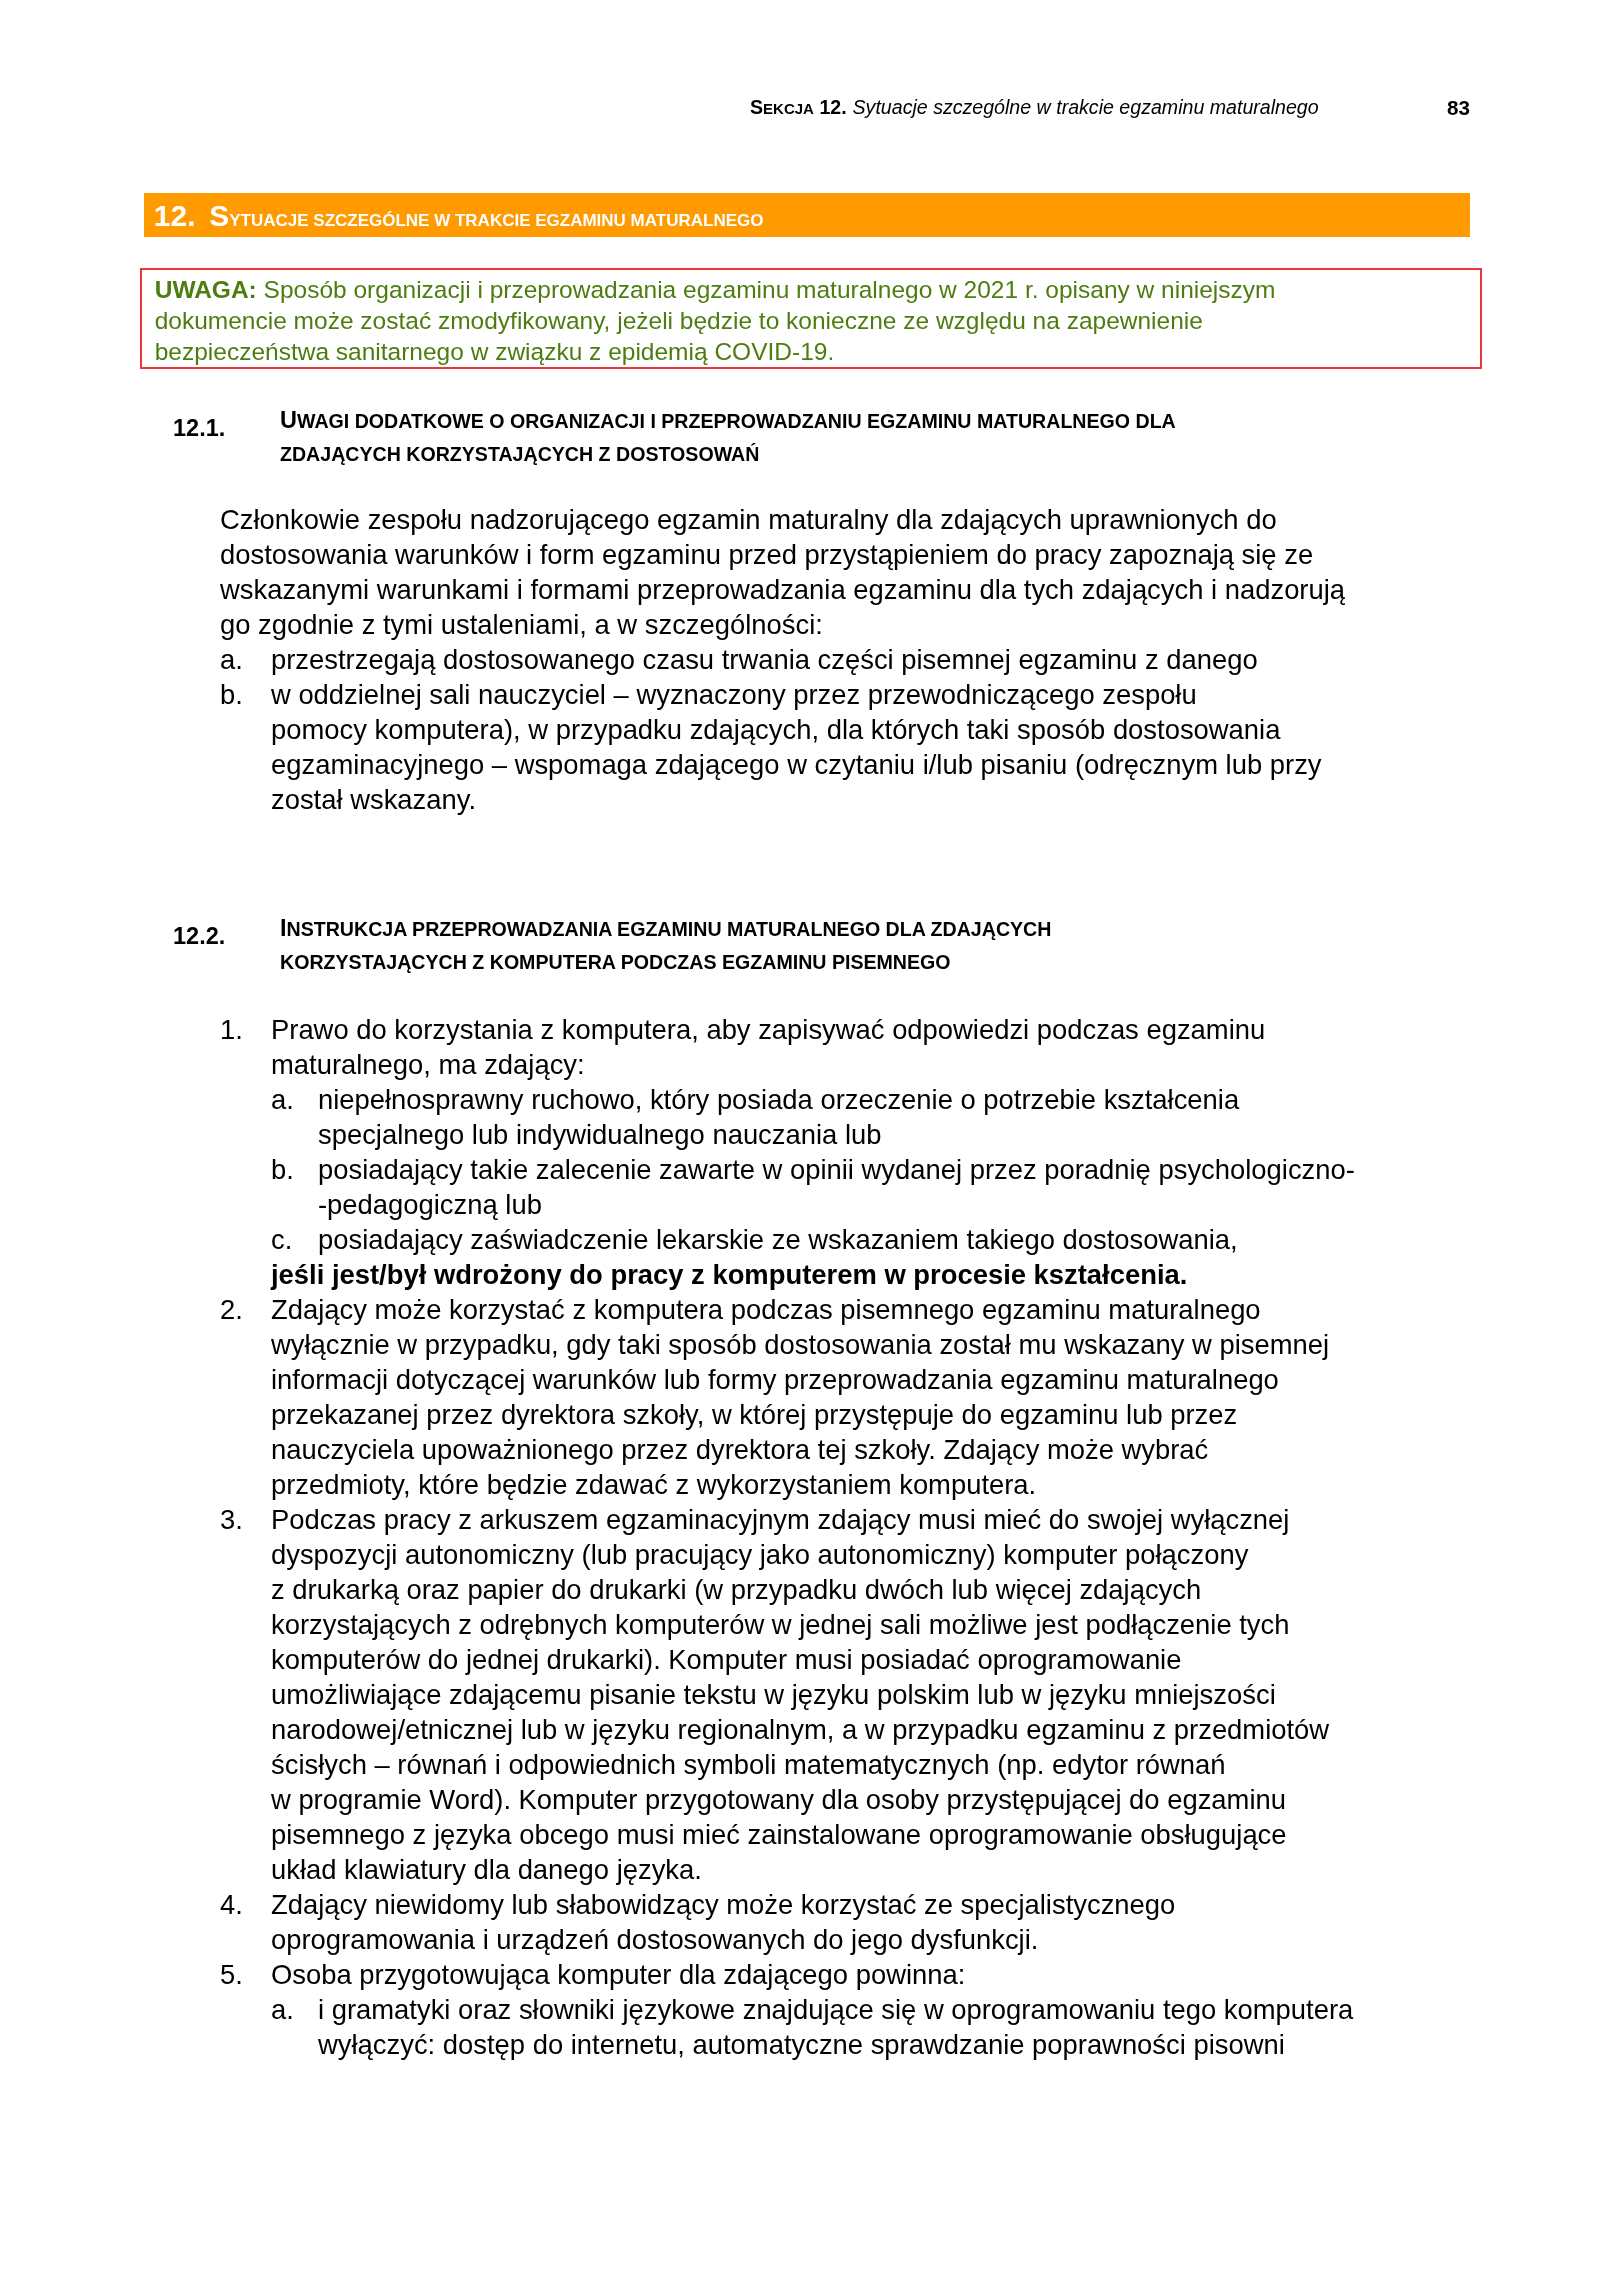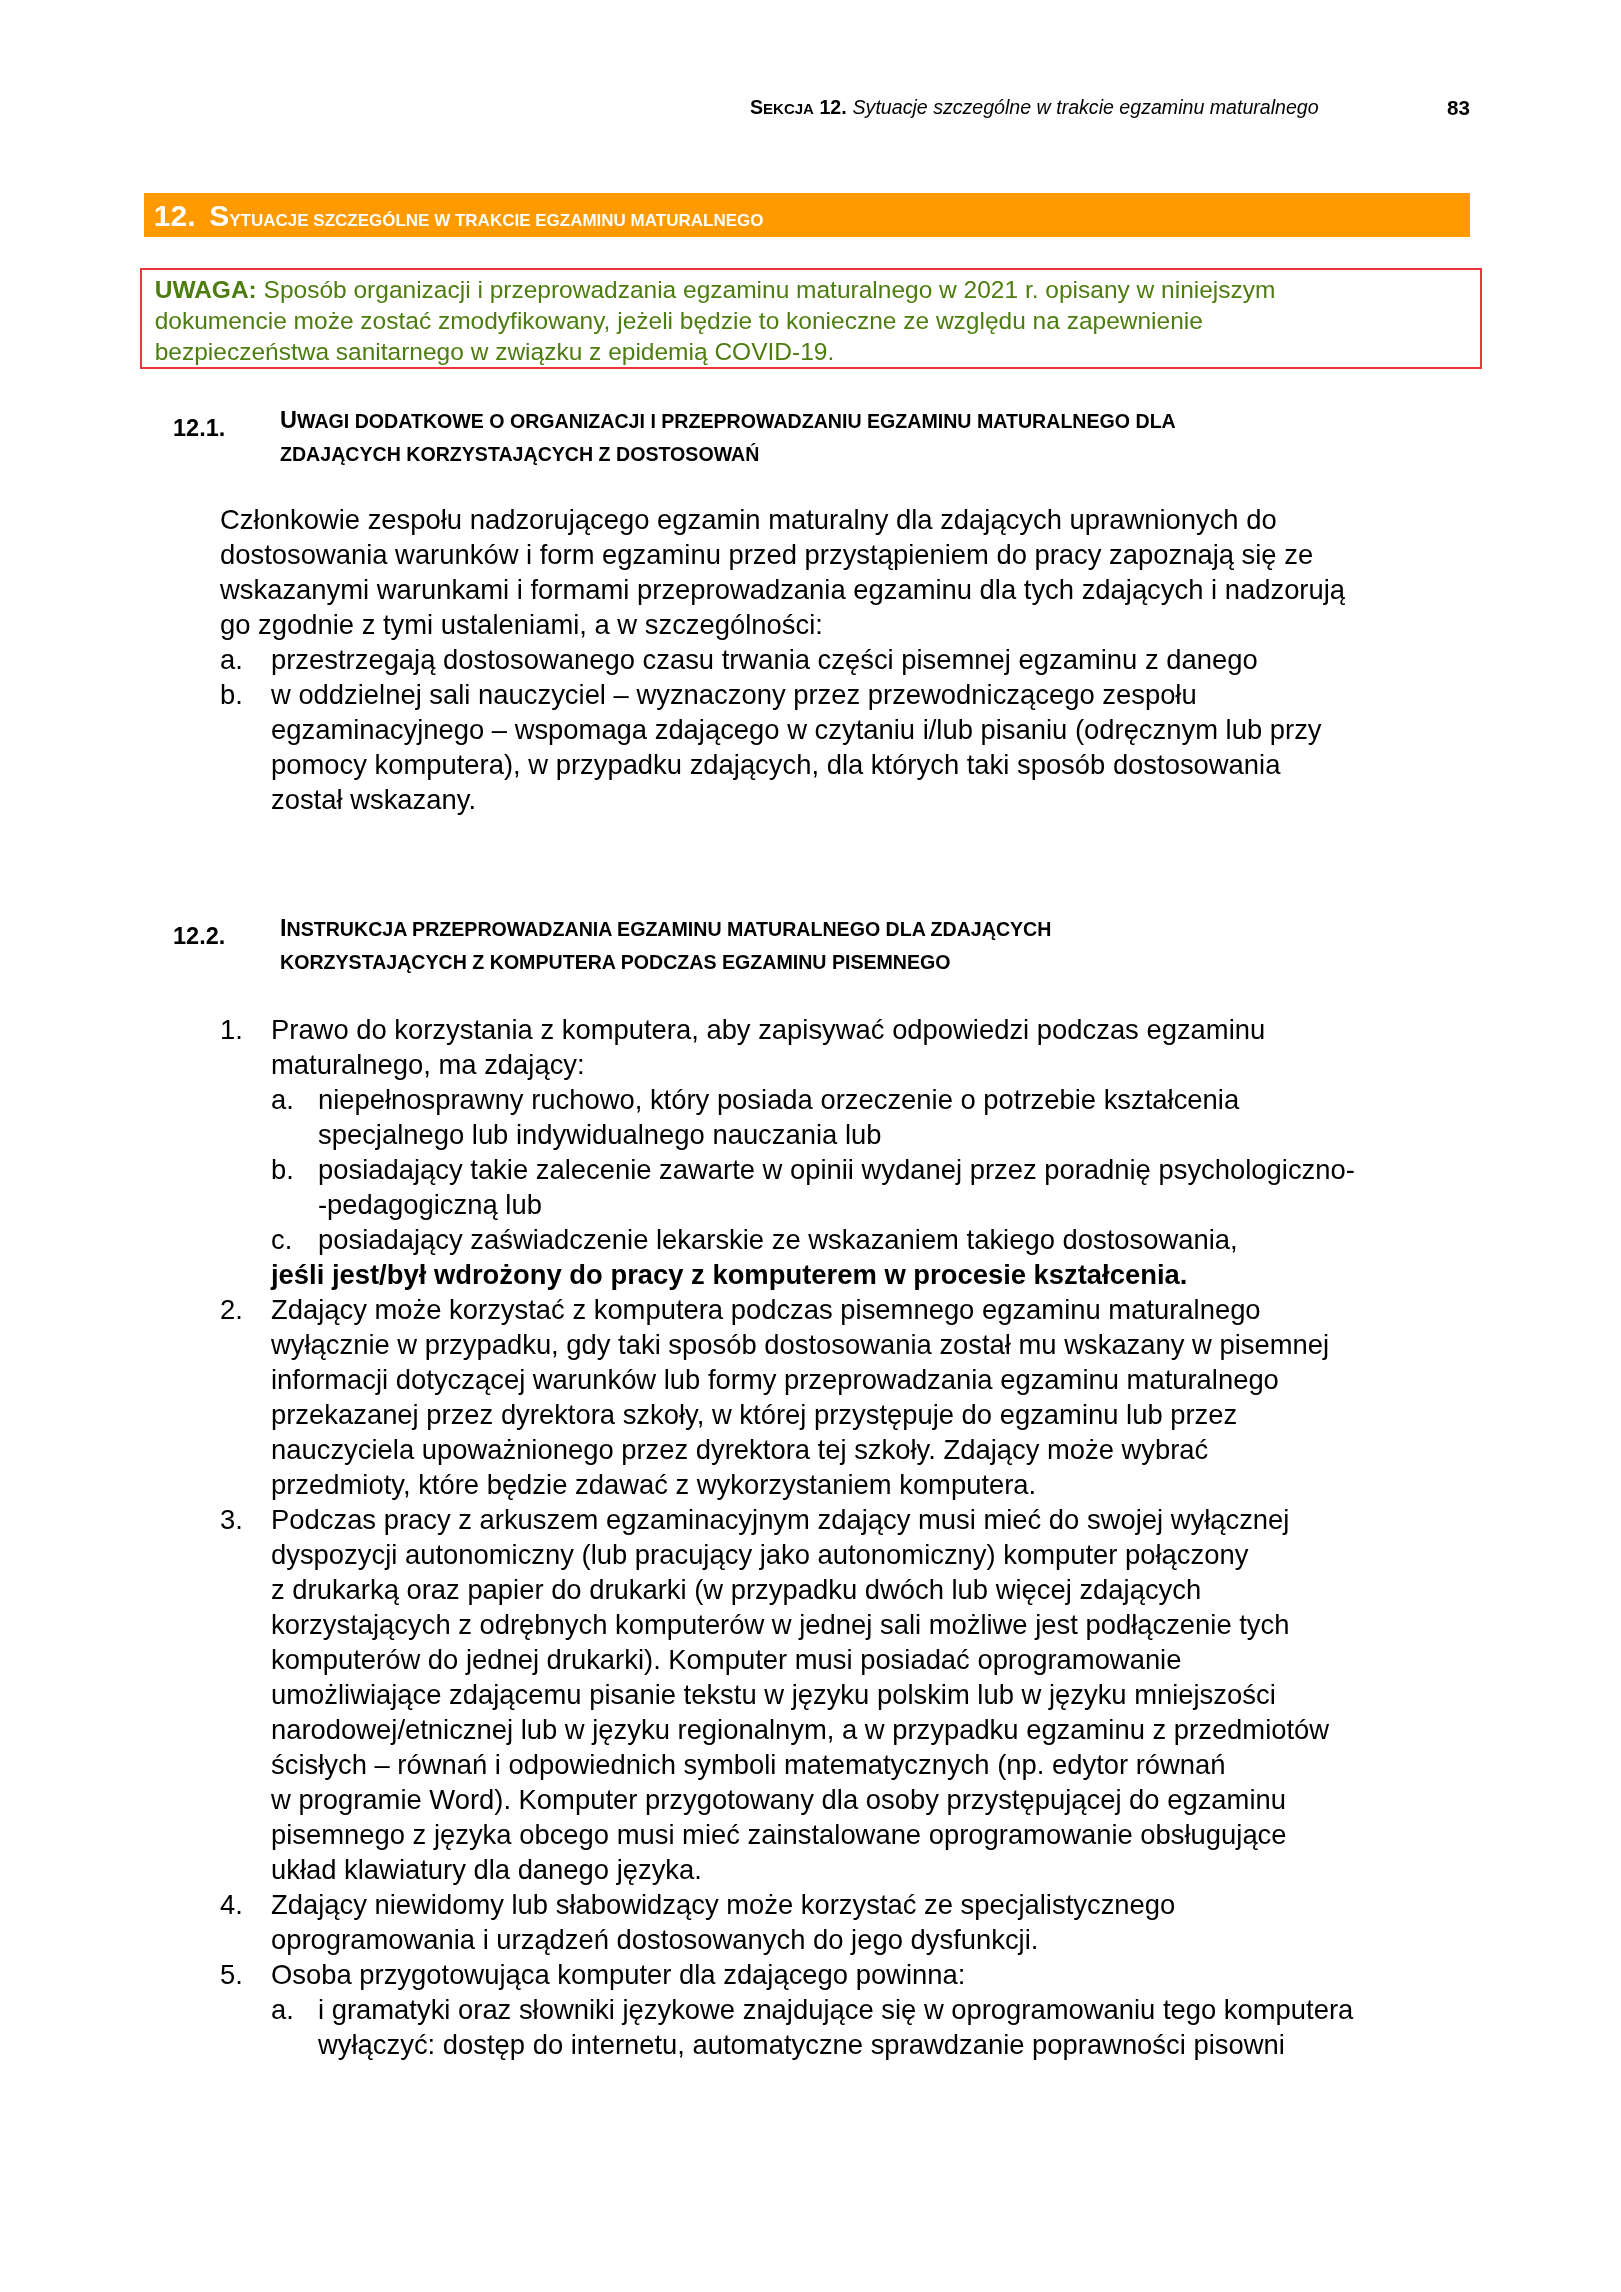--- a/index.html
+++ b/index.html
@@ -68,22 +68,22 @@
     <p>dostosowania warunków i form egzaminu przed przystąpieniem do pracy zapoznają się ze</p>
     <p>wskazanymi warunkami i formami przeprowadzania egzaminu dla tych zdających i nadzorują</p>
     <p>go zgodnie z tymi ustaleniami, a w szczególności:</p>
     <div class="li">
       <span class="mk">a.</span>
       <div>przestrzegają dostosowanego czasu trwania części pisemnej egzaminu z danego</div>
     </div>
     <div class="li">
       <span class="mk">b.</span>
       <div>w oddzielnej sali nauczyciel – wyznaczony przez przewodniczącego zespołu</div>
+      <div>pomocy komputera), w przypadku zdających, dla których taki sposób dostosowania</div>
       <div>egzaminacyjnego – wspomaga zdającego w czytaniu i/lub pisaniu (odręcznym lub przy</div>
-      <div>pomocy komputera), w przypadku zdających, dla których taki sposób dostosowania</div>
       <div>został wskazany.</div>
     </div>
   </div>
 
 <div class="subhead" style="top:912px;">
   <span class="num">12.2.</span>
   <div class="text">
     <div><span class="big">I</span><span>NSTRUKCJA PRZEPROWADZANIA EGZAMINU MATURALNEGO DLA ZDAJĄCYCH</span></div>
     <div>KORZYSTAJĄCYCH Z KOMPUTERA PODCZAS EGZAMINU PISEMNEGO</div>
   </div>

